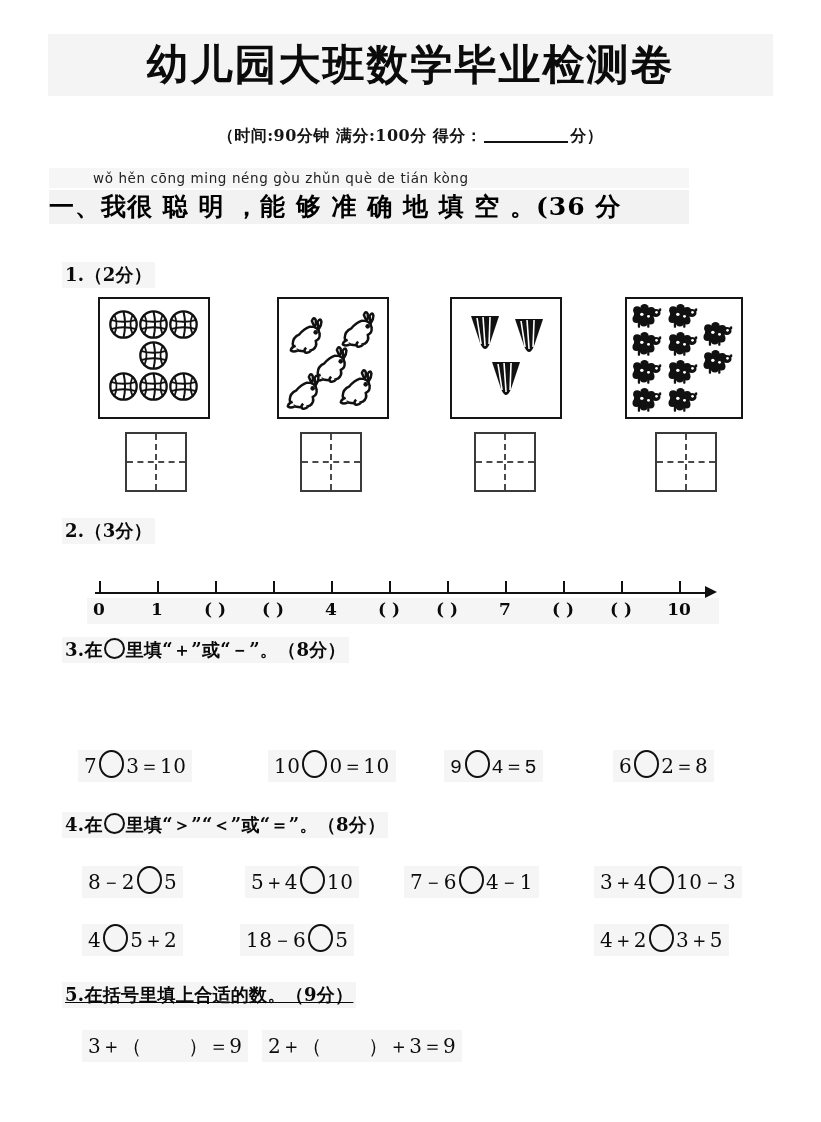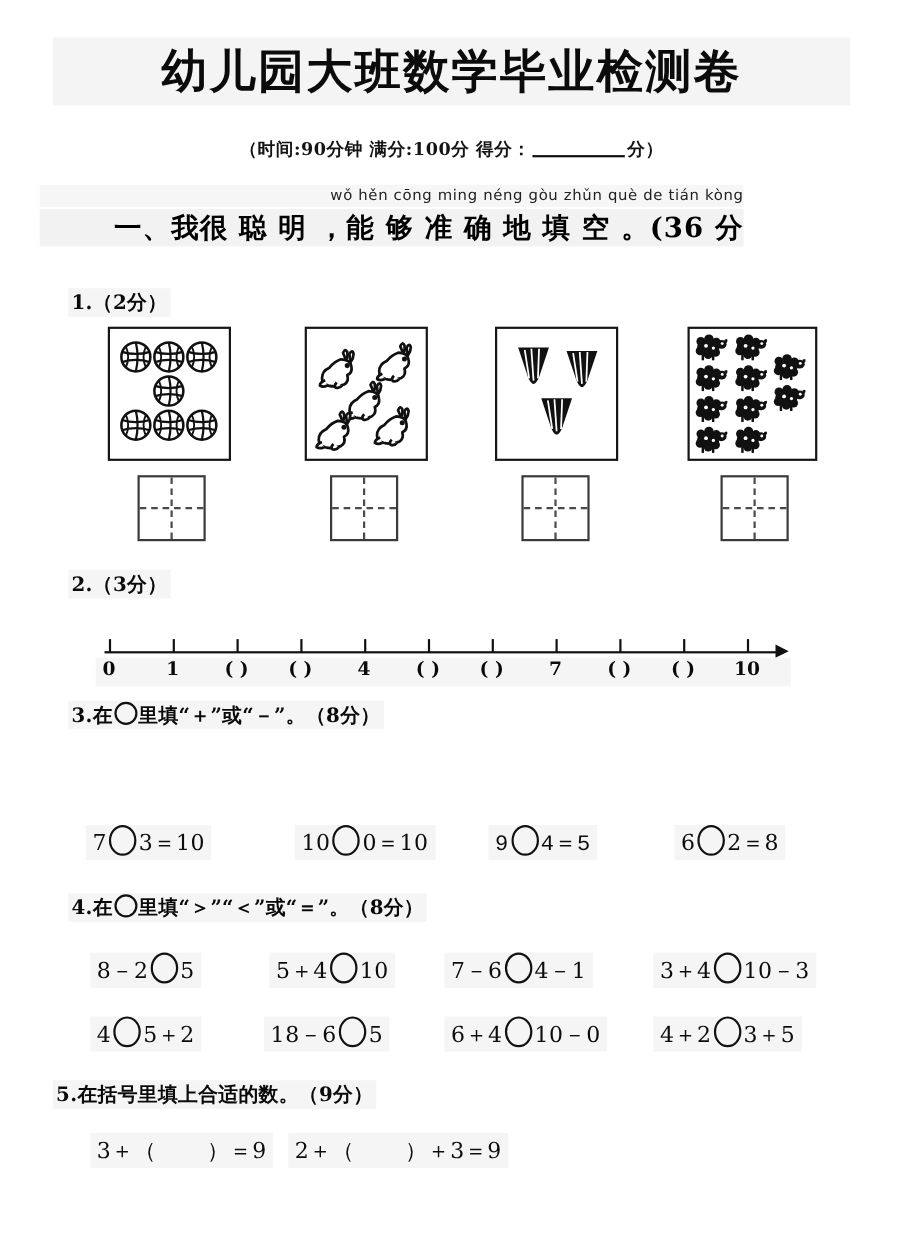--- a/index.html
+++ b/index.html
@@ -35,21 +35,21 @@
     font-weight:bold;
     color:#141414;
     letter-spacing:.5px;
   }
   .examinfo .blank{
     display:inline-block;width:84px;border-bottom:2px solid #111;
     vertical-align:-2px;margin:0 2px;
   }
 
   
-  .sec-wrap{position:absolute;left:36px;top:168px;width:640px;text-align:right;}
+  .sec-wrap{position:absolute;left:49px;top:168px;width:640px;}
   .pinyin{
     font-family:"DejaVu Sans","Liberation Sans",sans-serif;
     font-size:13.5px;
     color:#222;
     letter-spacing:.6px;
     padding-left:44px;
     background:#f6f6f6;
     height:20px;line-height:20px;
     white-space:nowrap;
   }
@@ -616,23 +616,22 @@
   </div>
   <div class="exprow" id="q4-row1" style="left:0;top:866px;width:821px;">
       <div class="expr" style="left: 82px;"><span>8－2</span><span class="op-circle"></span><span>5</span></div>
       <div class="expr" style="left: 245px; text-align: center;"><span>5＋4</span><span class="op-circle"></span><span>10</span></div>
       <div class="expr" style="left: 404px;"><span>7－6</span><span class="op-circle"></span><span>4－1</span></div>
       <div class="expr" style="left: 594px;"><span>3＋4</span><span class="op-circle"></span><span>10－3</span></div>
     </div>
   <div class="exprow" id="q4-row2" style="left:0;top:924px;width:798px;">
       <div class="expr" style="left: 82px;"><span>4</span><span class="op-circle"></span><span>5＋2</span></div>
       <div class="expr" style="left: 240px;"><span>18－6</span><span class="op-circle"></span><span>5</span></div>
-      <div class="expr" style="left: 404px;"><span>6＋4</span><span class="op-circle"></span><span>10－0</span></div>
       <div class="expr" style="left: 594px;"><span>4＋2</span><span class="op-circle"></span><span>3＋5</span></div>
     </div>
 
-  <div class="qlabel" style="left:48px;top:982px;">5.在括号里填上合适的数。（9分）</div>
+  <div class="qlabel" style="left:62px;top:982px;text-decoration:underline;">5.在括号里填上合适的数。（9分）</div>
   <div class="exprow" id="q5-row" style="left:0;top:1030px;width:821px;">
       <div class="expr" style="left: 82px;"><span>3＋（</span><span class="paren-blank"></span><span>）＝9</span></div>
       <div class="expr" style="left: 262px;"><span>2＋（</span><span class="paren-blank"></span><span>）＋3＝9</span></div>
     </div>
 
 </div>
 
 </body></html>

